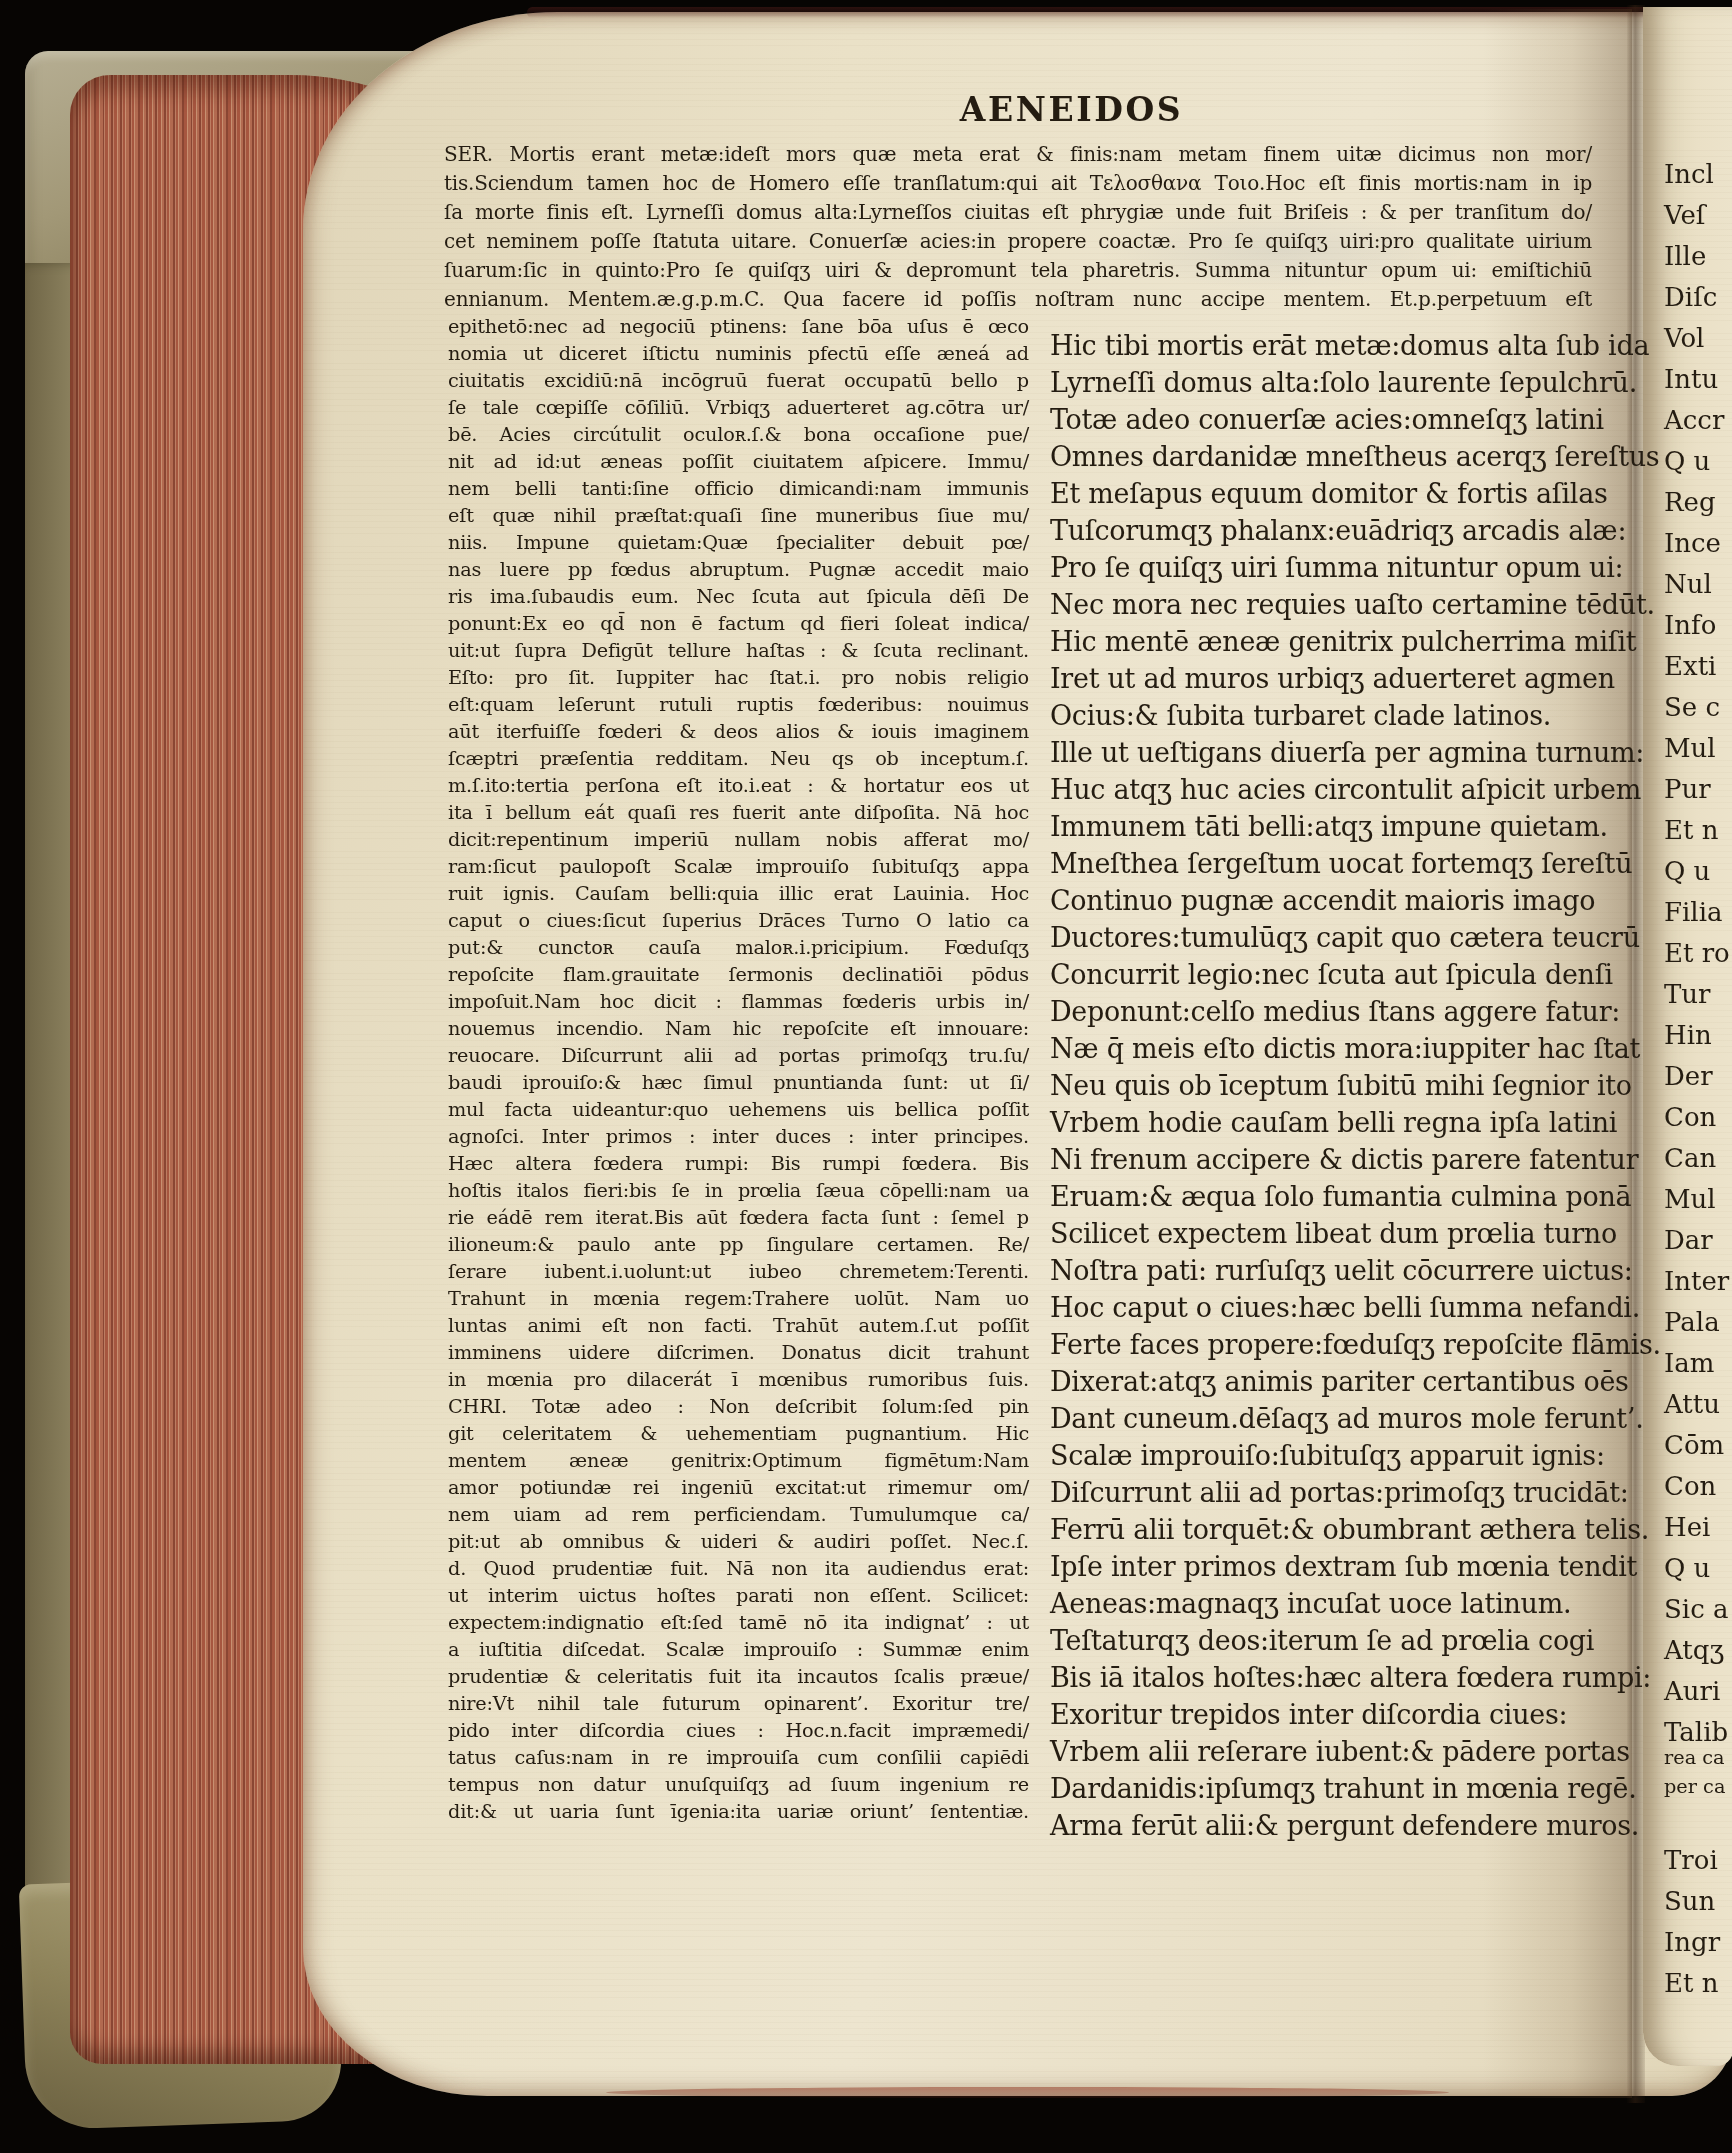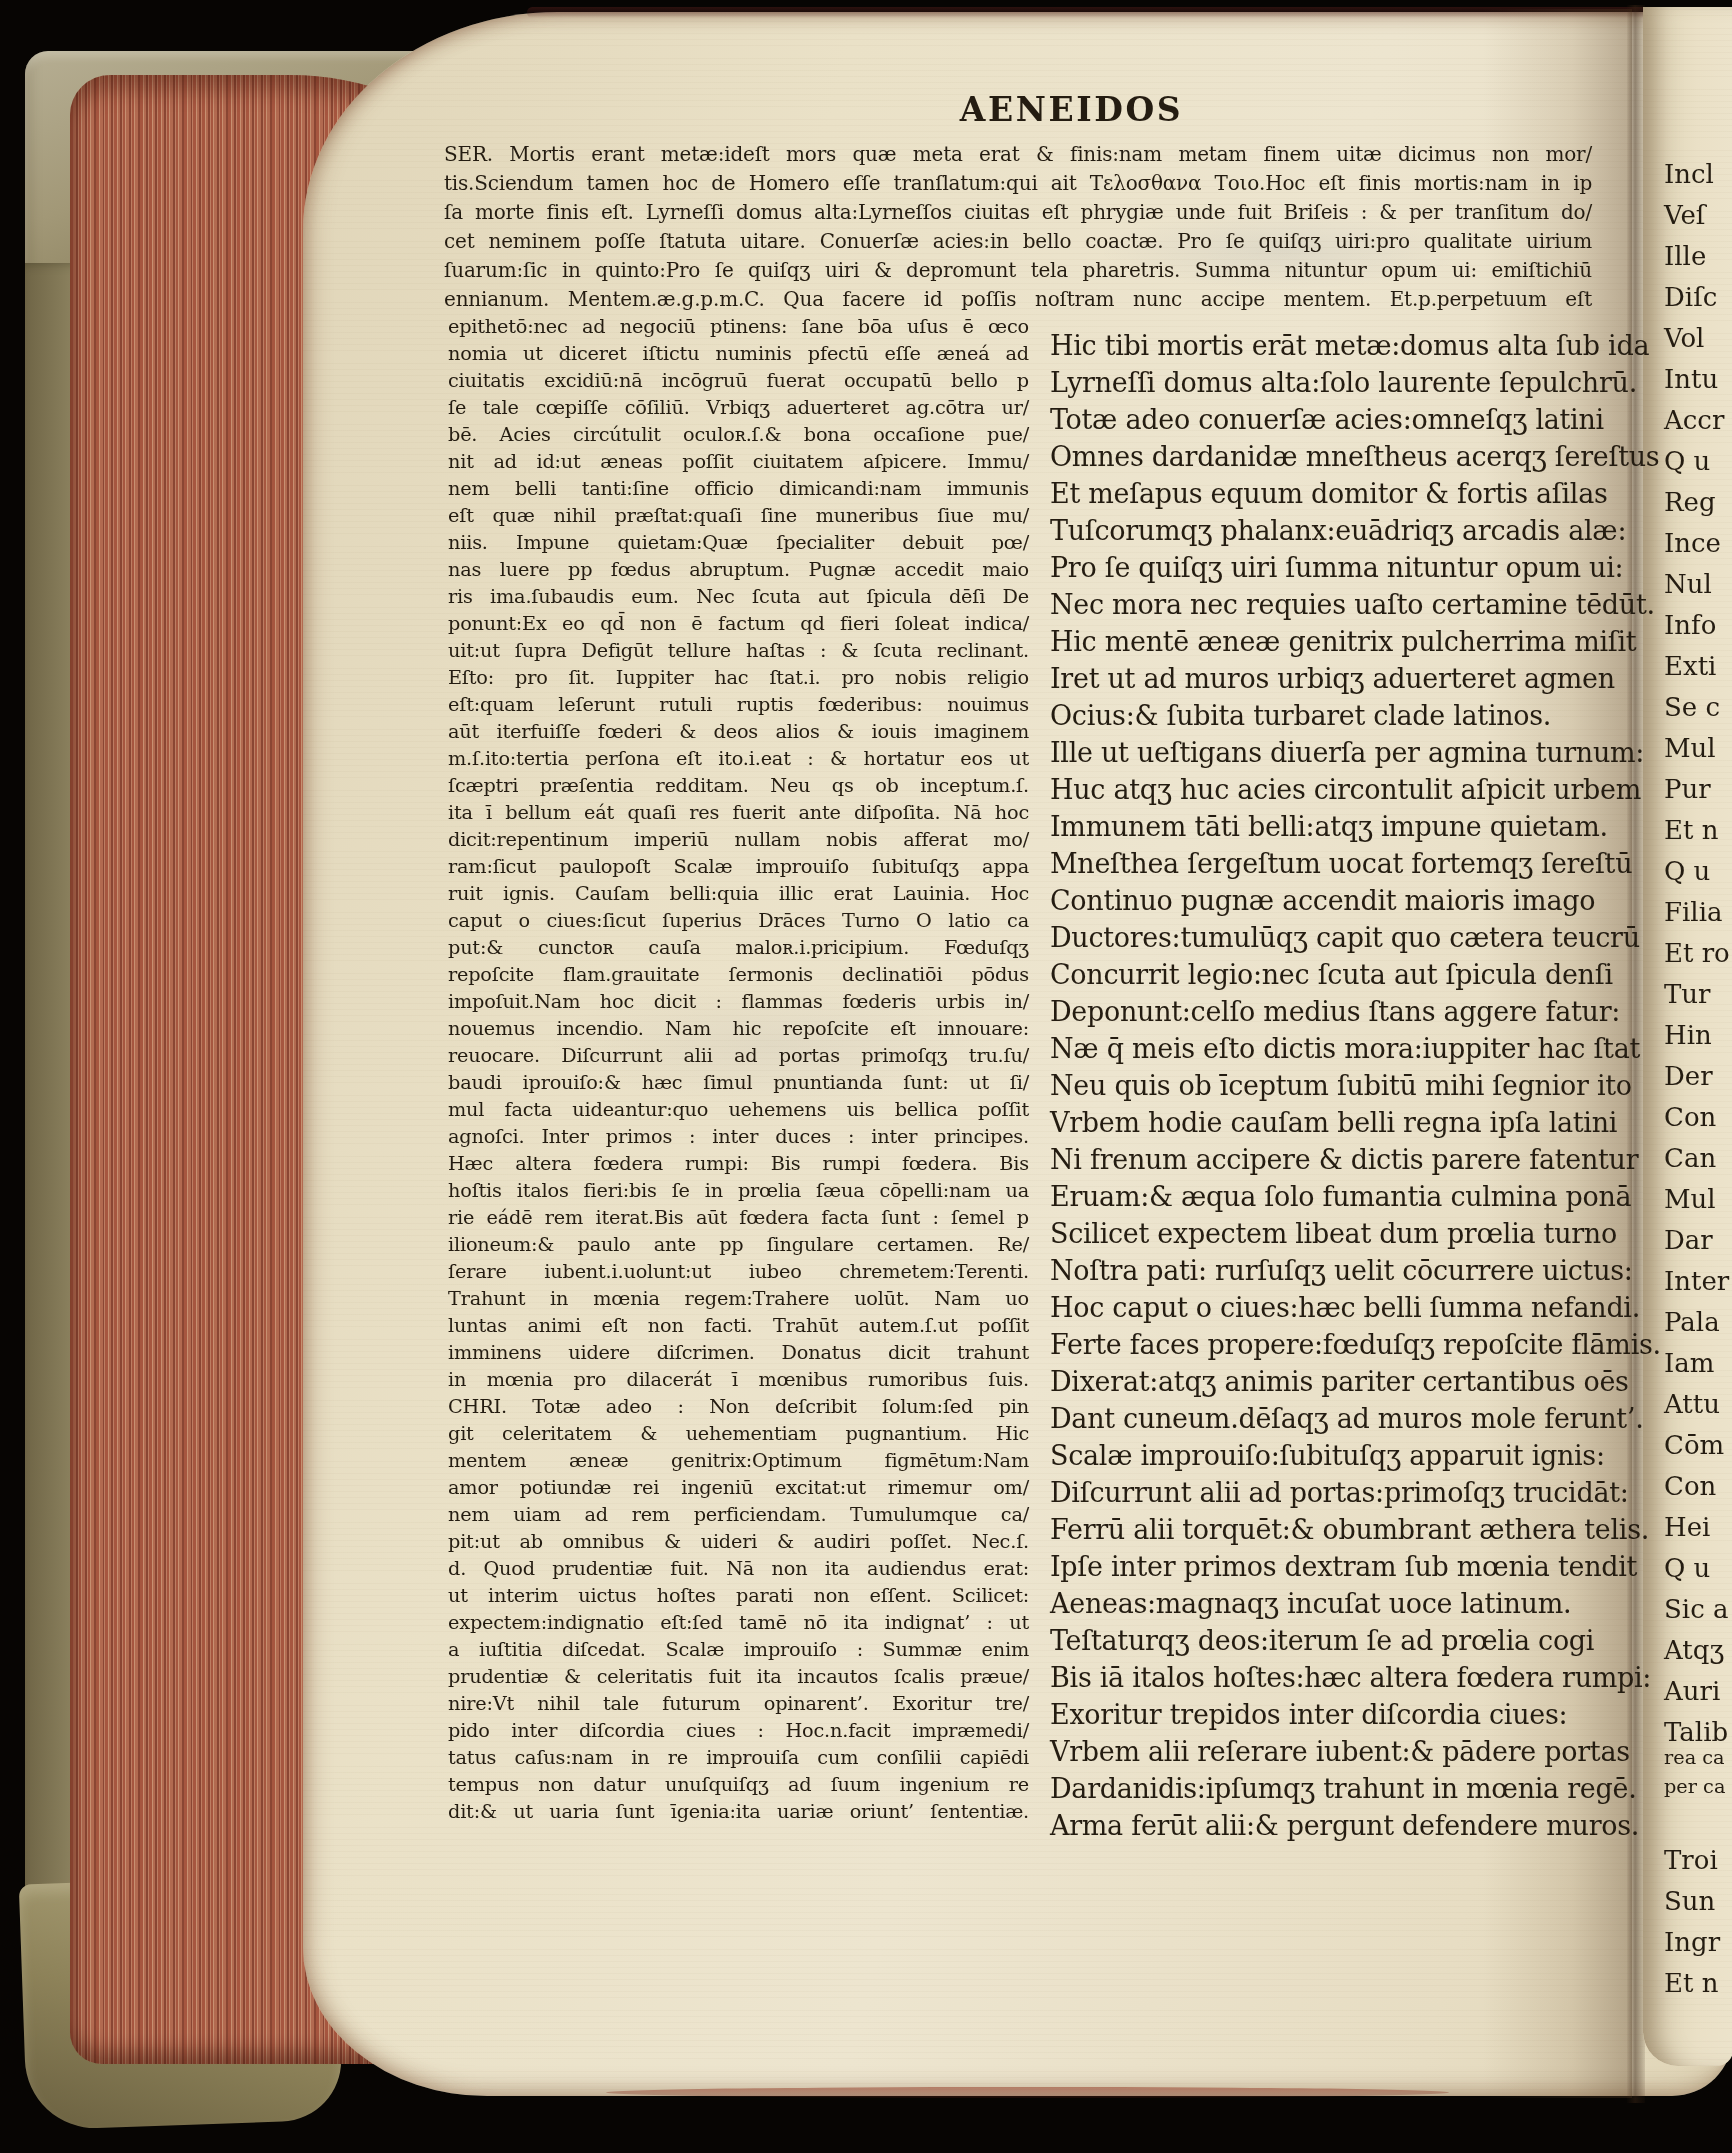--- a/index.html
+++ b/index.html
@@ -136,21 +136,21 @@
 
   <div class="smudge a"></div>
   <div class="smudge b"></div>
 
   <div class="running-head ink">AENEIDOS</div>
 
   <div class="top-block ink jline">
       <div class="line">SER.   Mortis erant metæ:ideſt mors quæ meta erat &amp; finis:nam metam finem uitæ dicimus non mor/</div>
       <div class="line">tis.Sciendum tamen hoc de Homero eſſe tranſlatum:qui ait Τελοσθανα Τοιο.Hoc eſt finis mortis:nam in ip</div>
       <div class="line">ſa morte finis eſt.  Lyrneſſi domus alta:Lyrneſſos ciuitas eſt phrygiæ unde fuit Briſeis : &amp; per tranſitum do/</div>
-      <div class="line">cet neminem poſſe ſtatuta uitare.  Conuerſæ acies:in bello coactæ.  Pro ſe quiſqʒ uiri:pro qualitate uirium</div>
+      <div class="line">cet neminem poſſe ſtatuta uitare.  Conuerſæ acies:in propere coactæ.  Pro ſe quiſqʒ uiri:pro qualitate uirium</div>
       <div class="line">ſuarum:ſic in quinto:Pro ſe quiſqʒ uiri &amp; depromunt tela pharetris.  Summa nituntur opum ui: emiſtichiū</div>
       <div class="line">ennianum.   Mentem.æ.g.p.m.C. Qua facere id poſſis noſtram nunc accipe mentem.   Et.p.perpetuum eſt</div>
     </div>
 
   <div class="left-col ink jline">
       <div class="line">epithetō:nec ad negociū ptinens: ſane bōa uſus ē œco</div>
       <div class="line">nomia ut diceret iſtictu numinis pfectū eſſe æneá ad</div>
       <div class="line">ciuitatis excidiū:nā incōgruū fuerat occupatū bello p</div>
       <div class="line">ſe tale cœpiſſe cōſiliū.  Vrbiqʒ aduerteret ag.cōtra ur/</div>
       <div class="line">bē.  Acies circútulit oculoʀ.ſ.&amp; bona occaſione pue/</div>
@@ -158,22 +158,22 @@
       <div class="line">nem belli tanti:ſine officio dimicandi:nam immunis</div>
       <div class="line">eſt quæ nihil præſtat:quaſi ſine muneribus ſiue mu/</div>
       <div class="line">niis.  Impune quietam:Quæ ſpecialiter debuit pœ/</div>
       <div class="line">nas luere pp fœdus abruptum.  Pugnæ accedit maio</div>
       <div class="line">ris ima.ſubaudis eum.  Nec ſcuta aut ſpicula dēſi De</div>
       <div class="line">ponunt:Ex eo qd̄ non ē factum qd fieri ſoleat indica/</div>
       <div class="line">uit:ut ſupra Defigūt tellure haſtas : &amp; ſcuta reclinant.</div>
       <div class="line">Eſto: pro ſit.   Iuppiter hac ſtat.i. pro nobis religio</div>
       <div class="line">eſt:quam leſerunt rutuli ruptis fœderibus: nouimus</div>
       <div class="line">aūt iterfuiſſe fœderi &amp; deos alios  &amp; iouis imaginem</div>
+      <div class="line">ſcæptri præſentia redditam.  Neu qs ob inceptum.ſ.</div>
       <div class="line">m.ſ.ito:tertia perſona eſt ito.i.eat : &amp; hortatur eos ut</div>
-      <div class="line">ſcæptri præſentia redditam.  Neu qs ob inceptum.ſ.</div>
       <div class="line">ita ī bellum eát quaſi res fuerit ante diſpoſita. Nā hoc</div>
       <div class="line">dicit:repentinum imperiū nullam nobis afferat mo/</div>
       <div class="line">ram:ſicut paulopoſt Scalæ improuiſo ſubituſqʒ appa</div>
       <div class="line">ruit ignis.  Cauſam belli:quia illic erat Lauinia. Hoc</div>
       <div class="line">caput o ciues:ſicut ſuperius Drāces Turno O latio ca</div>
       <div class="line">put:&amp; cunctoʀ cauſa maloʀ.i.pricipium.  Fœduſqʒ</div>
       <div class="line">repoſcite flam.grauitate ſermonis declinatiōi pōdus</div>
       <div class="line">impoſuit.Nam hoc dicit : flammas fœderis urbis in/</div>
       <div class="line">nouemus incendio. Nam hic repoſcite eſt innouare:</div>
       <div class="line">reuocare.  Diſcurrunt alii ad portas primoſqʒ tru.ſu/</div>

